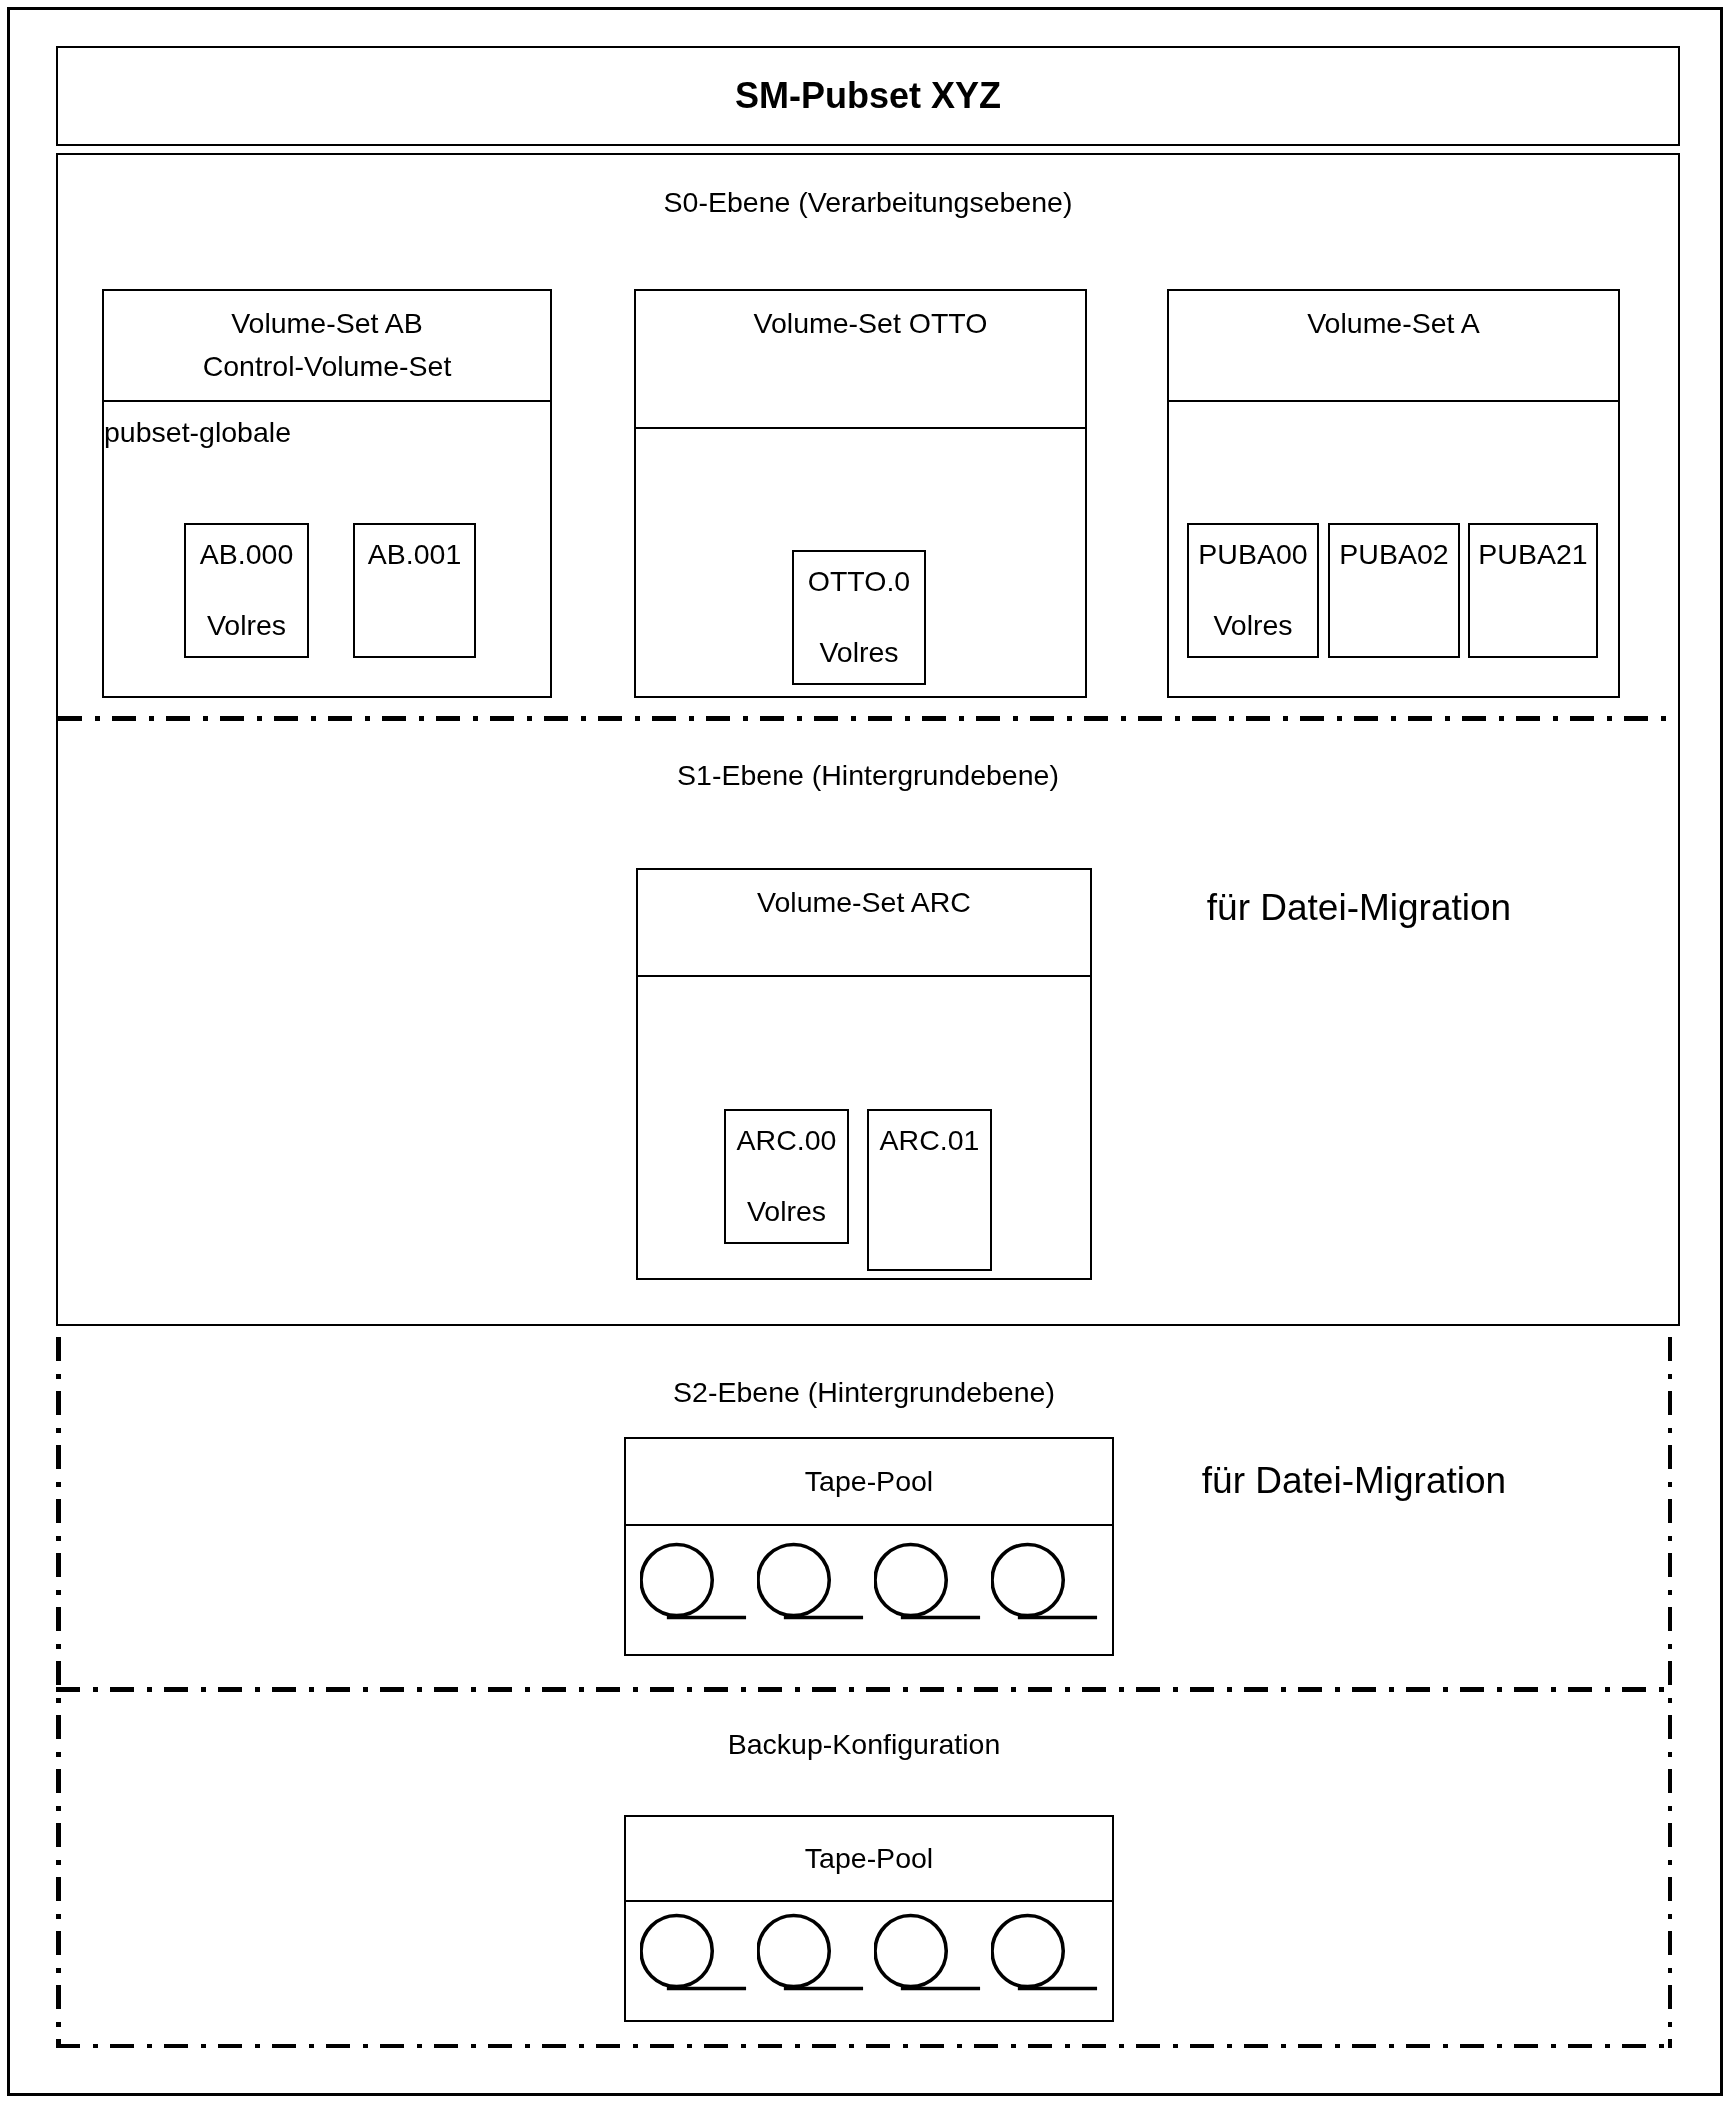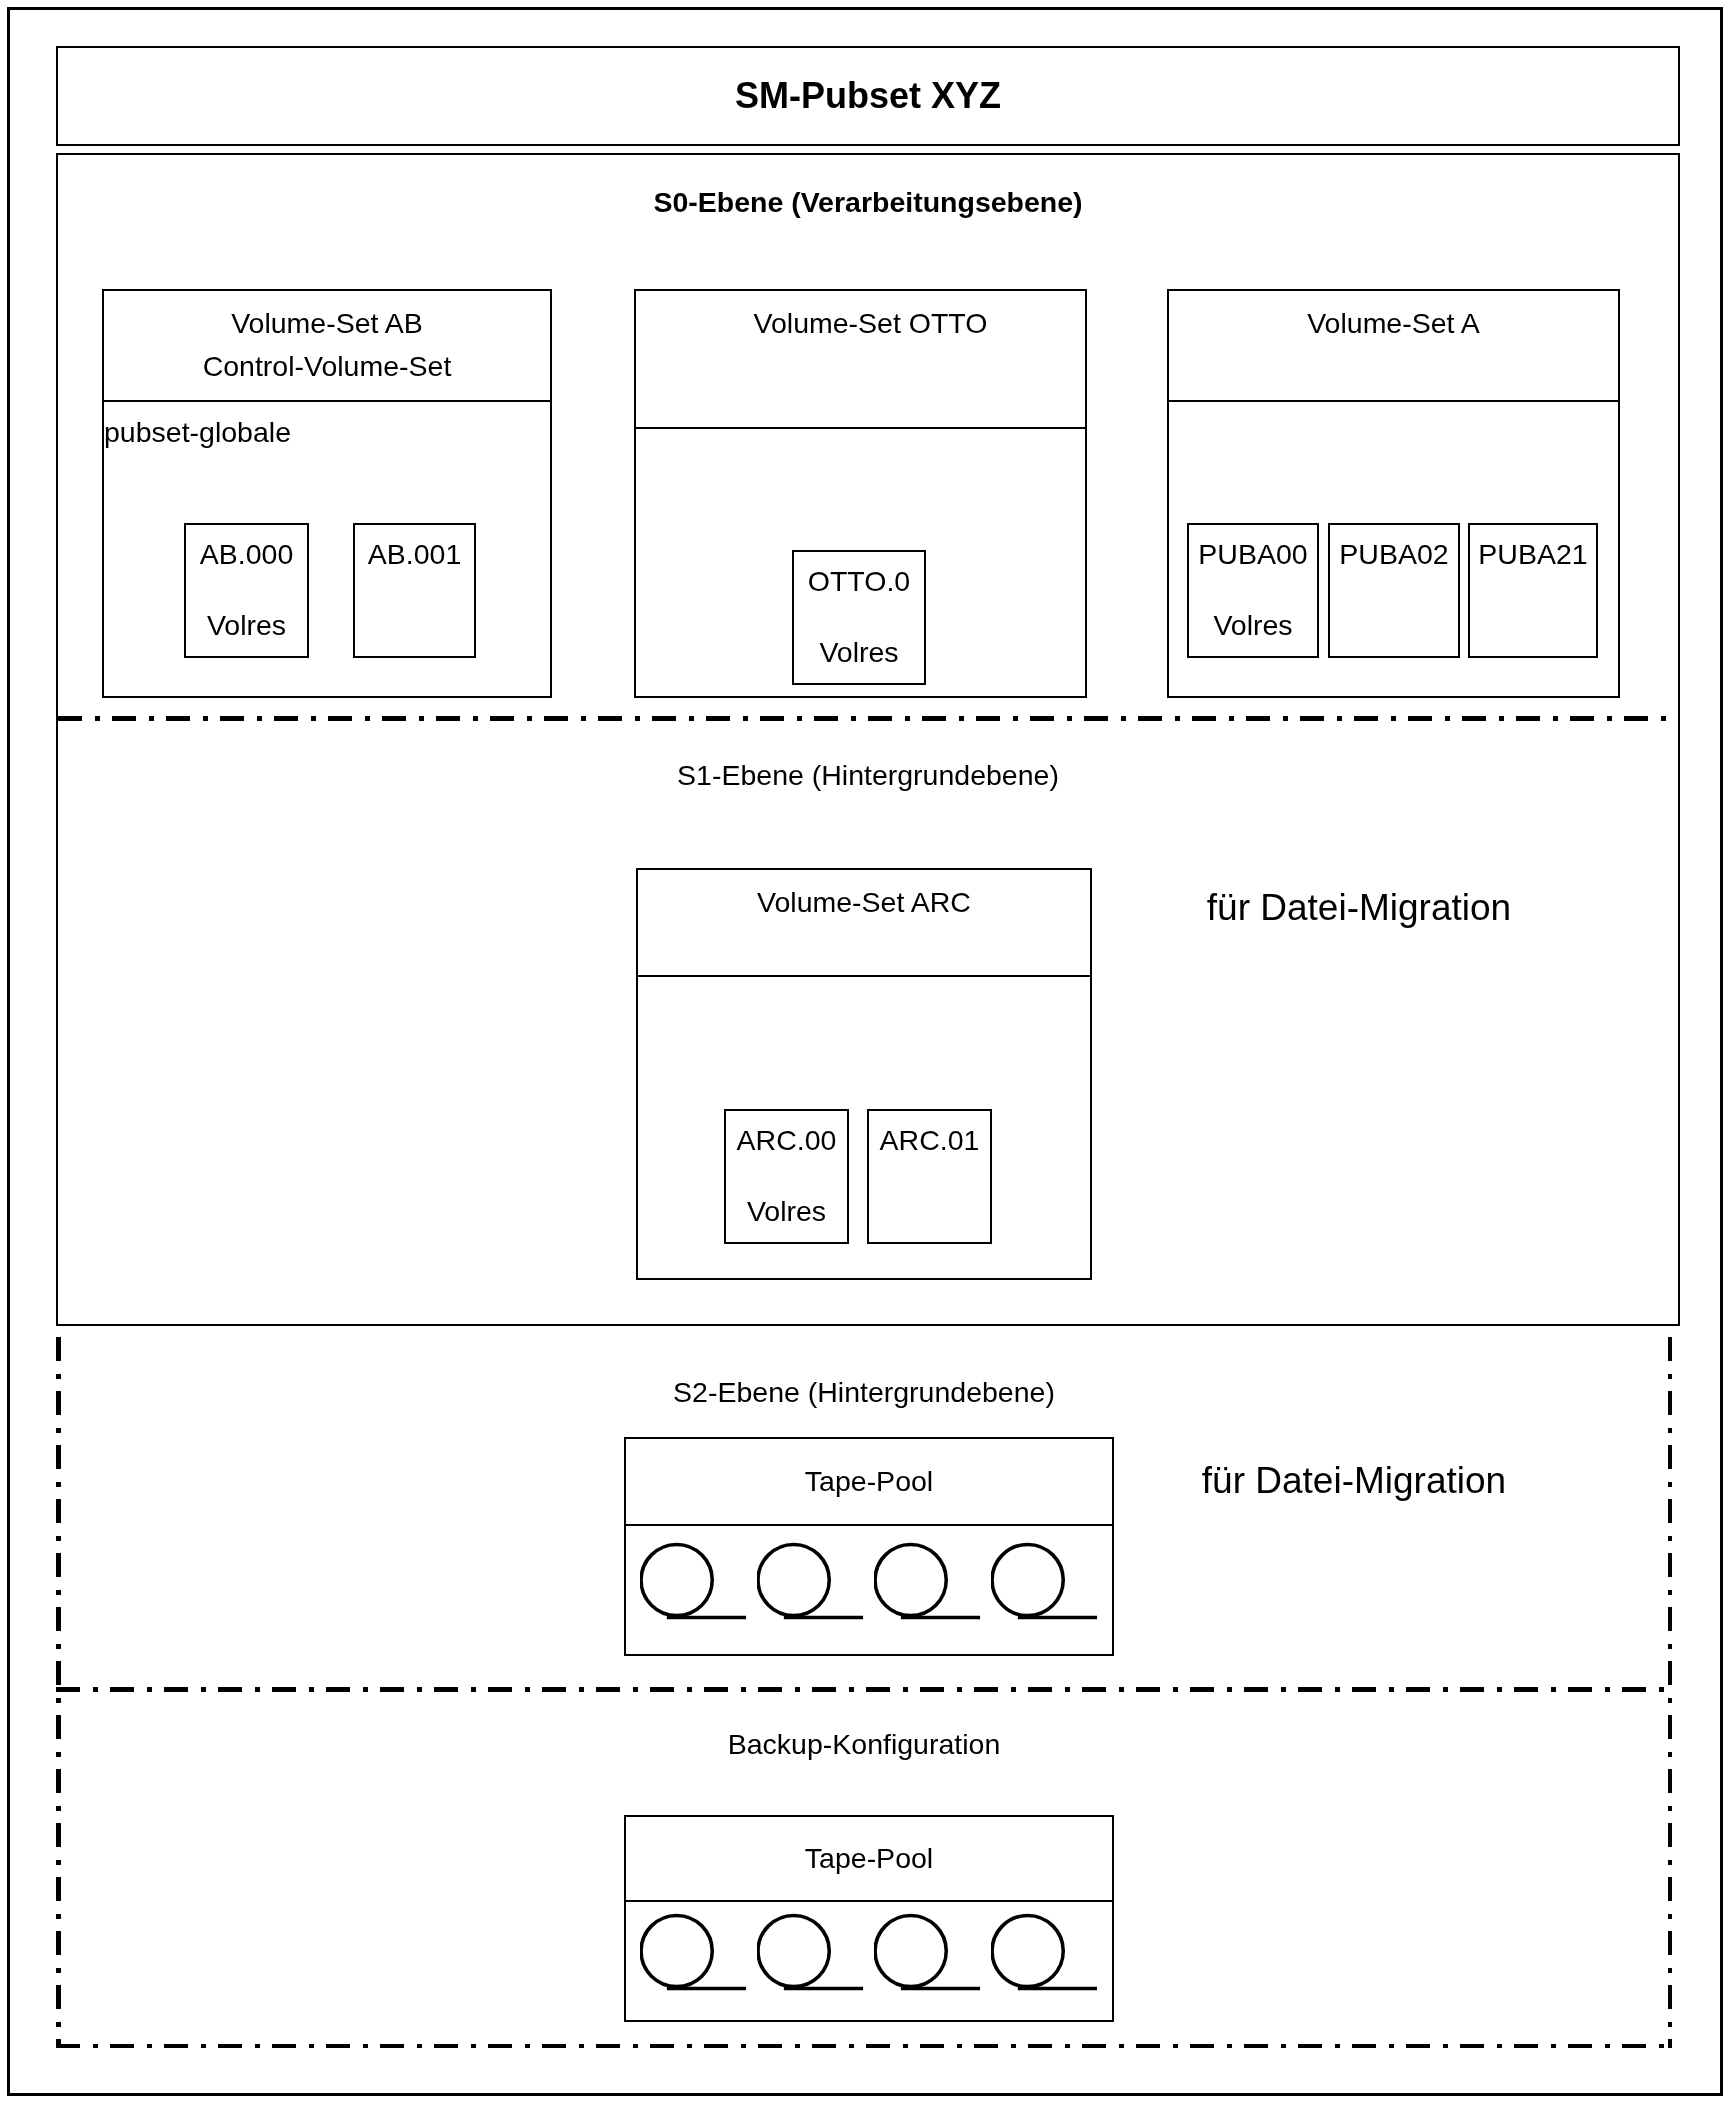--- a/index.html
+++ b/index.html
@@ -87,21 +87,21 @@
 <div id="page">
 
   <div class="outer-frame"></div>
 
   <div class="solid-box" style="left:56px; top:46px; width:1624px; height:100px;">
     <div class="title-text">SM-Pubset XYZ</div>
   </div>
 
   <div class="solid-box" style="left:56px; top:153px; width:1624px; height:1173px;">
 
-    <div class="lvl-label" style="top:28.5px;font-weight:bold;">S0-Ebene (Verarbeitungsebene)</div>
+    <div class="lvl-label" style="top:28.5px;">S0-Ebene (Verarbeitungsebene)</div>
 
     <div class="vset" style="left:44px; top:134px; width:450px; height:409px;">
       <div class="vset-header" style="height:111px;">
         <div>Volume-Set AB</div>
         <div>Control-Volume-Set</div>
       </div>
       <div class="vset-body" style="height:292px;">
         <div class="vset-note">
           <div>pubset-globale</div>
         </div>
@@ -154,21 +154,21 @@
 
     <div class="vset" style="left:578px; top:713px; width:456px; height:412px;">
       <div class="vset-header" style="height:107px;">
         <div>Volume-Set ARC</div>
       </div>
       <div class="vset-body" style="height:299px;">
         <div class="vol" style="left:86px; top:132px; width:125px; height:135px;">
           <div class="vol-name">ARC.00</div>
           <div class="vol-res">Volres</div>
         </div>
-        <div class="vol" style="left:229px; top:132px; width:125px; height:135px;">
+        <div class="vol" style="left:229px; top:132px; width:125px; height:162px;">
           <div class="vol-name">ARC.01</div>
           <div class="vol-res"></div>
         </div>
       </div>
     </div>
 
     <div class="note-text" style="left:1096px; top:732px;">für Datei-Migration</div>
   </div>
 
   <div class="abs" style="left:56px; top:1337px; width:1616px; height:711px;">

